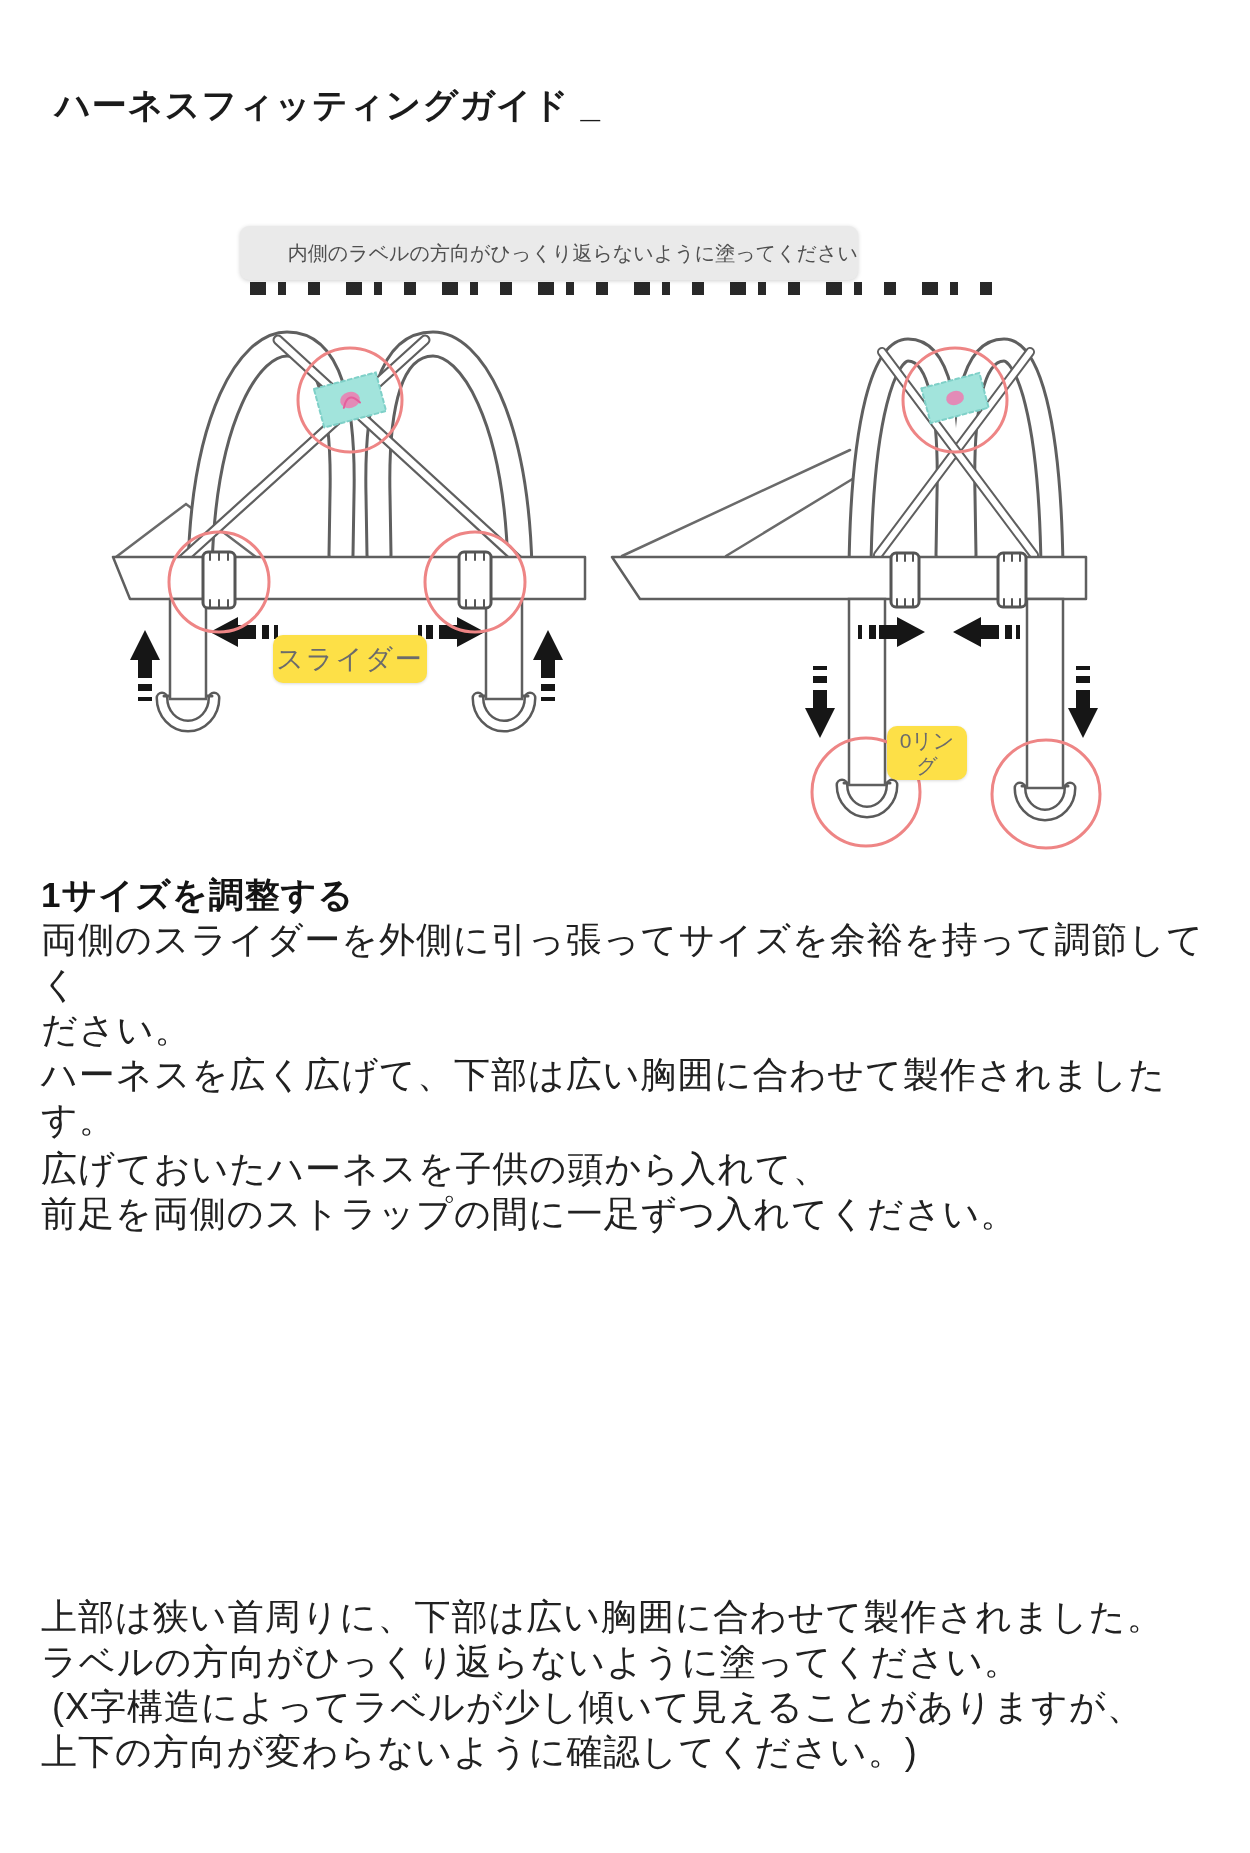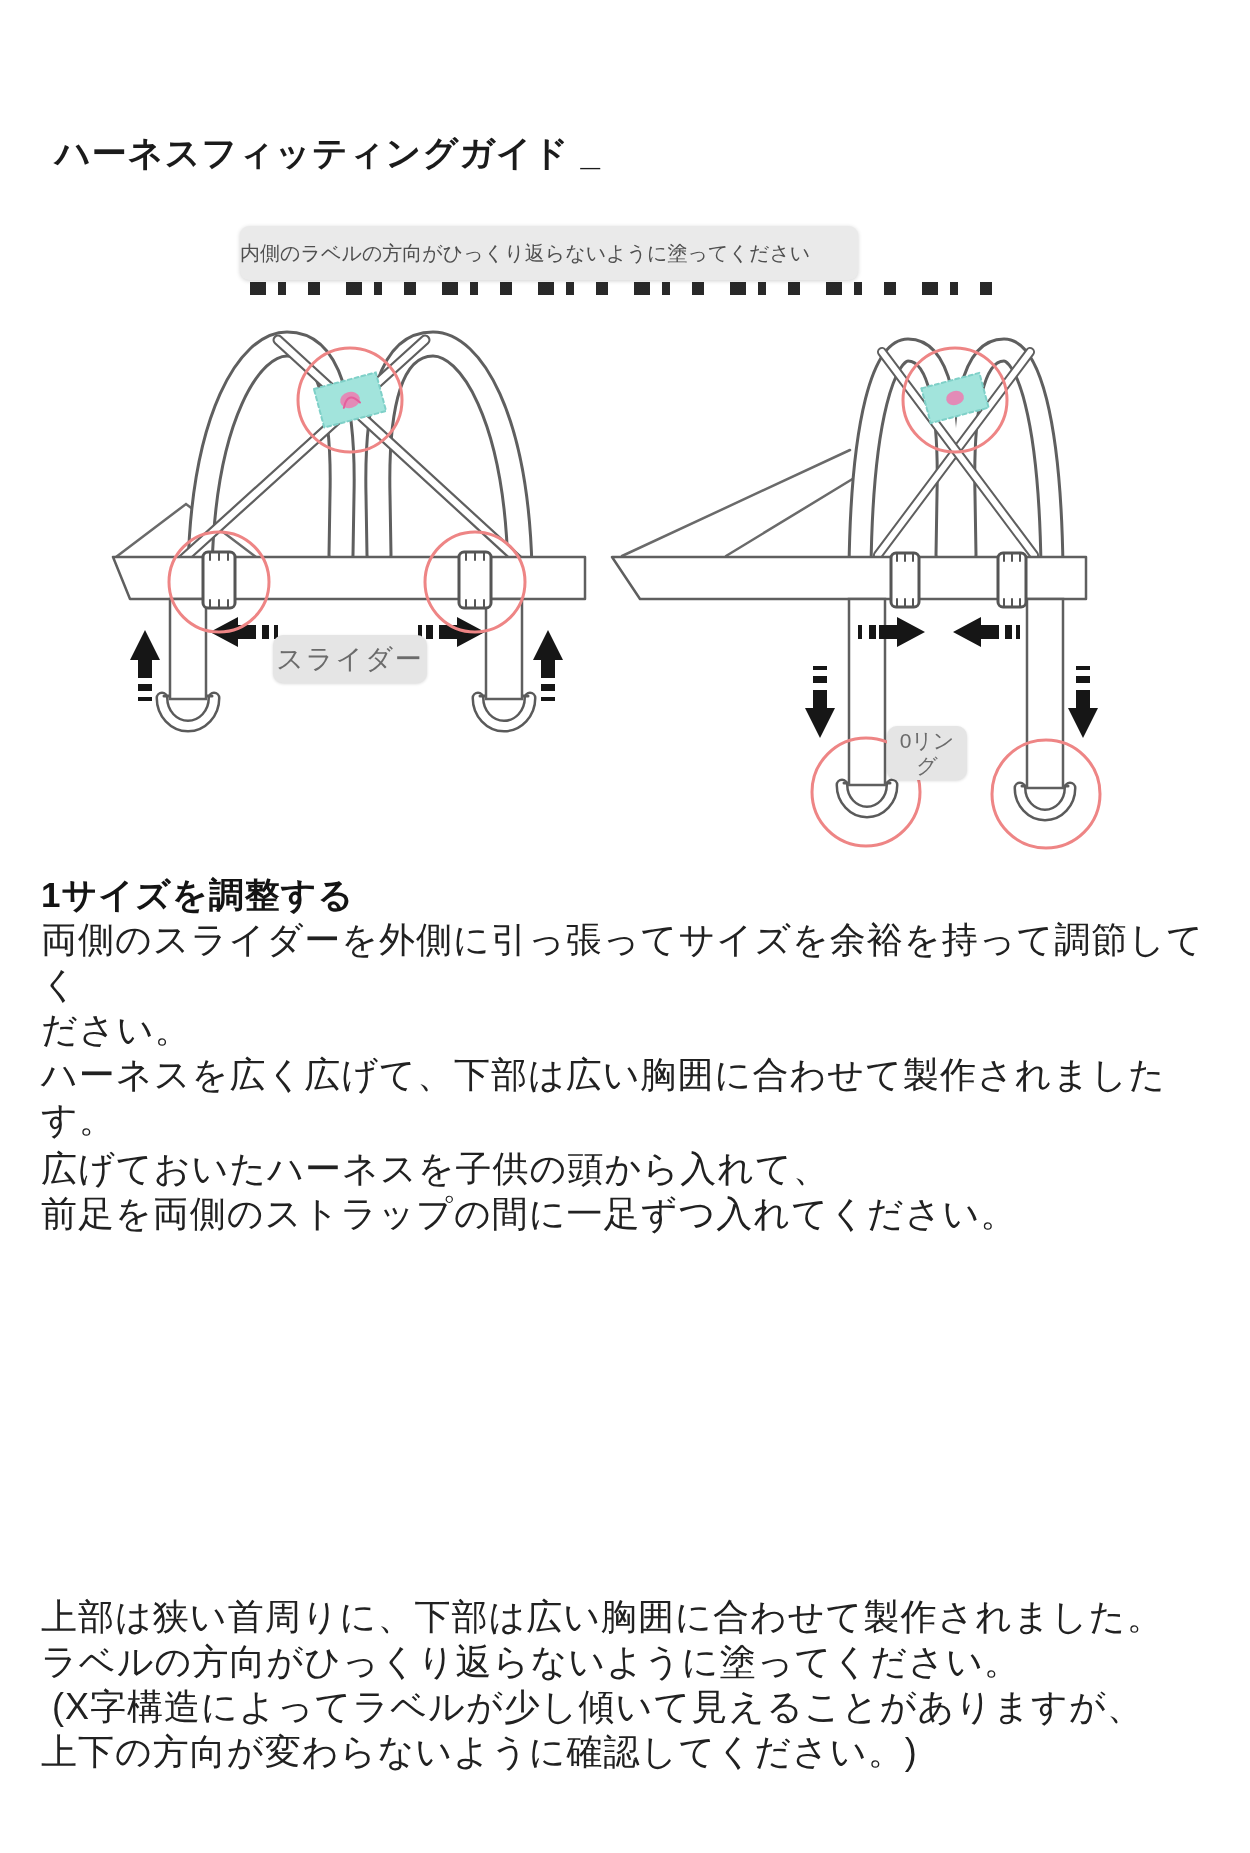--- a/index.html
+++ b/index.html
@@ -5,42 +5,41 @@
   html,body{margin:0;padding:0;}
   body{
     width:1250px;height:1853px;position:relative;background:#ffffff;
     font-family:"Liberation Sans","DejaVu Sans",sans-serif;
     color:#1d1d1d;overflow:hidden;
   }
   .page-title{
     position:absolute;left:55px;top:82px;
     font-size:35px;font-weight:bold;letter-spacing:1px;color:#1b1b1b;
     white-space:pre;
-    margin-top:48px;
   }
   .figure{position:absolute;left:0;top:0;width:1250px;height:860px;}
   .tooltip{
     position:absolute;left:240px;top:226px;width:618px;height:54px;
     background:#eaeaea;border-radius:9px;
     box-shadow:0 1px 4px rgba(0,0,0,0.18);
-    font-size:20px;color:#4f4f4f;text-align:left;line-height:54px;
+    font-size:20px;color:#4f4f4f;text-align:right;line-height:54px;
     white-space:nowrap;
   }
   .cutoff-strip{
     position:absolute;left:250px;top:282px;width:762px;height:13px;
     background:
       repeating-linear-gradient(90deg,
         #161616 0 16px, transparent 16px 28px,
         #161616 28px 36px, transparent 36px 58px,
         #161616 58px 70px, transparent 70px 96px);
     opacity:0.92;
   }
   .diagram-svg{position:absolute;left:0;top:330px;width:1250px;height:520px;}
   .float-label{
-    position:absolute;background:#e5e5e5;border-radius:10px;
+    position:absolute;background:#fde047;border-radius:10px;
     box-shadow:0 1px 3px rgba(0,0,0,0.15);
     color:#6b6b6b;display:flex;align-items:center;justify-content:center;
     text-align:center;white-space:pre-line;
   }
   .slider-label{left:273px;top:635px;width:154px;height:48px;font-size:27px;letter-spacing:2px;}
   .oring-label{left:887px;top:726px;width:80px;height:54px;font-size:21px;line-height:25px;}
   .section{position:absolute;left:41px;width:1192px;}
   .section-heading{font-size:35px;font-weight:bold;letter-spacing:1px;line-height:45px;color:#141414;white-space:pre-line;}
   .section-body{font-size:36px;letter-spacing:1px;line-height:45px;color:#212121;white-space:pre-line;}
   .sec1{top:872px;}

